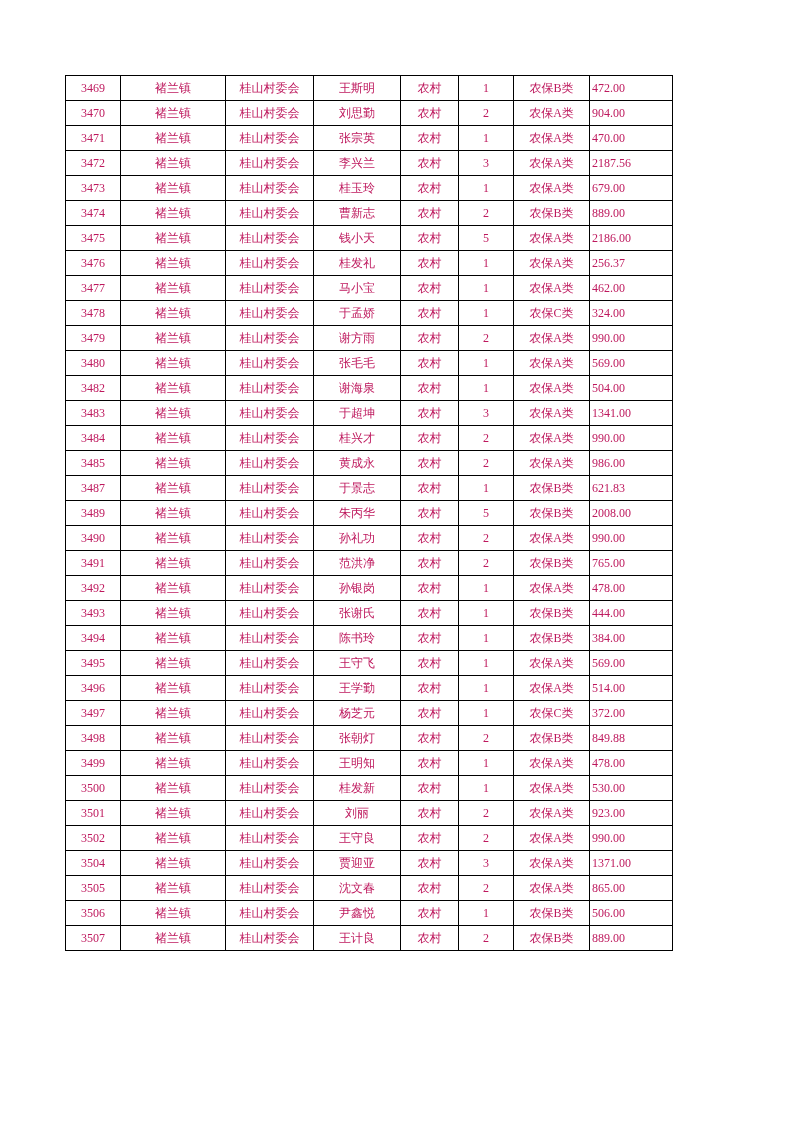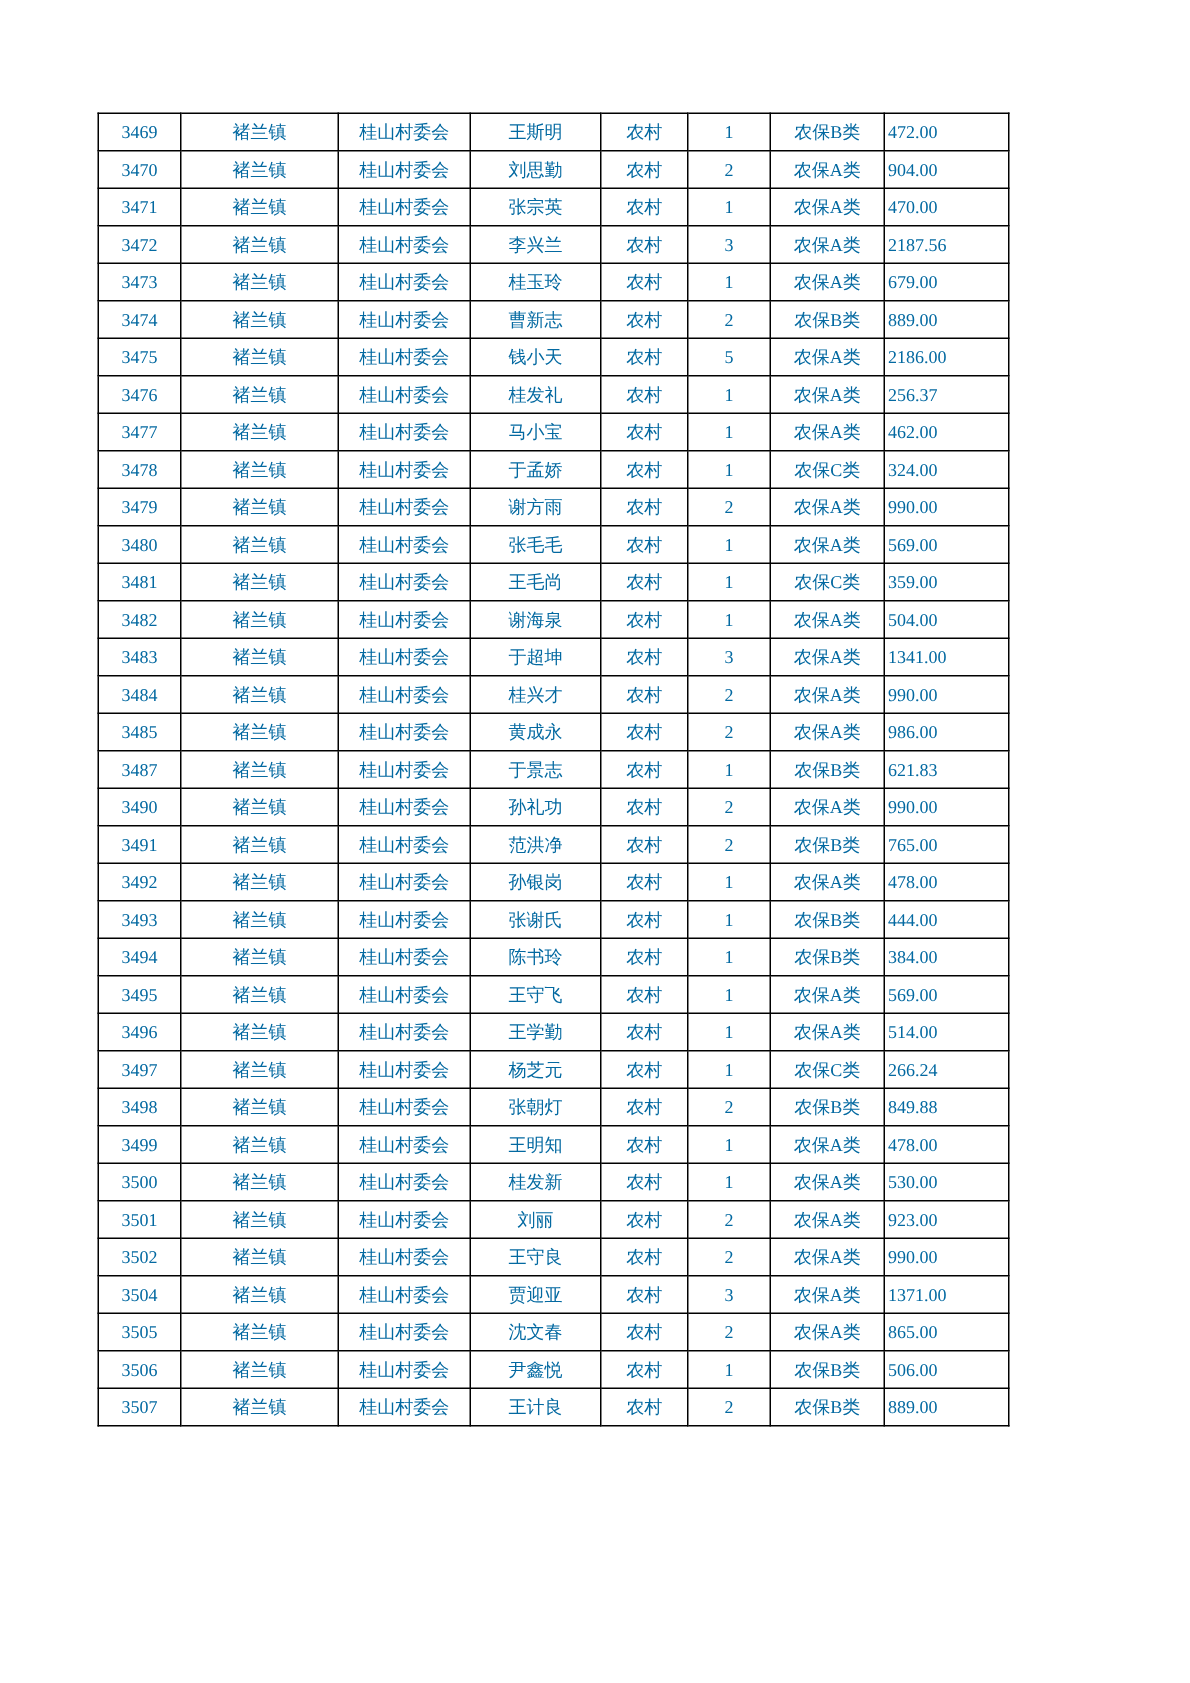--- a/index.html
+++ b/index.html
@@ -6,21 +6,21 @@
     margin: 0;
     padding: 0;
     background: #ffffff;
   }
   .page {
     position: relative;
     width: 793px;
     height: 1122px;
     background: #ffffff;
     font-family: "Liberation Serif", "DejaVu Serif", serif;
-    color: #0369a1;
+    color: #be185d;
     overflow: hidden;
   }
   table.data-table {
     position: absolute;
     left: 65px;
     top: 75px;
     border-collapse: collapse;
     table-layout: fixed;
     width: 607px;
   }
@@ -170,158 +170,158 @@
           <td>3480</td>
           <td>褚兰镇</td>
           <td>桂山村委会</td>
           <td>张毛毛</td>
           <td>农村</td>
           <td>1</td>
           <td>农保A类</td>
           <td class="col-amount">569.00</td>
         </tr>
         <tr>
-          <td>3481</td>
-          <td>褚兰镇</td>
-          <td>桂山村委会</td>
-          <td>王毛尚</td>
+          <td>3482</td>
+          <td>褚兰镇</td>
+          <td>桂山村委会</td>
+          <td>谢海泉</td>
+          <td>农村</td>
+          <td>1</td>
+          <td>农保A类</td>
+          <td class="col-amount">504.00</td>
+        </tr>
+        <tr>
+          <td>3483</td>
+          <td>褚兰镇</td>
+          <td>桂山村委会</td>
+          <td>于超坤</td>
+          <td>农村</td>
+          <td>3</td>
+          <td>农保A类</td>
+          <td class="col-amount">1341.00</td>
+        </tr>
+        <tr>
+          <td>3484</td>
+          <td>褚兰镇</td>
+          <td>桂山村委会</td>
+          <td>桂兴才</td>
+          <td>农村</td>
+          <td>2</td>
+          <td>农保A类</td>
+          <td class="col-amount">990.00</td>
+        </tr>
+        <tr>
+          <td>3485</td>
+          <td>褚兰镇</td>
+          <td>桂山村委会</td>
+          <td>黄成永</td>
+          <td>农村</td>
+          <td>2</td>
+          <td>农保A类</td>
+          <td class="col-amount">986.00</td>
+        </tr>
+        <tr>
+          <td>3487</td>
+          <td>褚兰镇</td>
+          <td>桂山村委会</td>
+          <td>于景志</td>
+          <td>农村</td>
+          <td>1</td>
+          <td>农保B类</td>
+          <td class="col-amount">621.83</td>
+        </tr>
+        <tr>
+          <td>3489</td>
+          <td>褚兰镇</td>
+          <td>桂山村委会</td>
+          <td>朱丙华</td>
+          <td>农村</td>
+          <td>5</td>
+          <td>农保B类</td>
+          <td class="col-amount">2008.00</td>
+        </tr>
+        <tr>
+          <td>3490</td>
+          <td>褚兰镇</td>
+          <td>桂山村委会</td>
+          <td>孙礼功</td>
+          <td>农村</td>
+          <td>2</td>
+          <td>农保A类</td>
+          <td class="col-amount">990.00</td>
+        </tr>
+        <tr>
+          <td>3491</td>
+          <td>褚兰镇</td>
+          <td>桂山村委会</td>
+          <td>范洪净</td>
+          <td>农村</td>
+          <td>2</td>
+          <td>农保B类</td>
+          <td class="col-amount">765.00</td>
+        </tr>
+        <tr>
+          <td>3492</td>
+          <td>褚兰镇</td>
+          <td>桂山村委会</td>
+          <td>孙银岗</td>
+          <td>农村</td>
+          <td>1</td>
+          <td>农保A类</td>
+          <td class="col-amount">478.00</td>
+        </tr>
+        <tr>
+          <td>3493</td>
+          <td>褚兰镇</td>
+          <td>桂山村委会</td>
+          <td>张谢氏</td>
+          <td>农村</td>
+          <td>1</td>
+          <td>农保B类</td>
+          <td class="col-amount">444.00</td>
+        </tr>
+        <tr>
+          <td>3494</td>
+          <td>褚兰镇</td>
+          <td>桂山村委会</td>
+          <td>陈书玲</td>
+          <td>农村</td>
+          <td>1</td>
+          <td>农保B类</td>
+          <td class="col-amount">384.00</td>
+        </tr>
+        <tr>
+          <td>3495</td>
+          <td>褚兰镇</td>
+          <td>桂山村委会</td>
+          <td>王守飞</td>
+          <td>农村</td>
+          <td>1</td>
+          <td>农保A类</td>
+          <td class="col-amount">569.00</td>
+        </tr>
+        <tr>
+          <td>3496</td>
+          <td>褚兰镇</td>
+          <td>桂山村委会</td>
+          <td>王学勤</td>
+          <td>农村</td>
+          <td>1</td>
+          <td>农保A类</td>
+          <td class="col-amount">514.00</td>
+        </tr>
+        <tr>
+          <td>3497</td>
+          <td>褚兰镇</td>
+          <td>桂山村委会</td>
+          <td>杨芝元</td>
           <td>农村</td>
           <td>1</td>
           <td>农保C类</td>
-          <td class="col-amount">359.00</td>
-        </tr>
-        <tr>
-          <td>3482</td>
-          <td>褚兰镇</td>
-          <td>桂山村委会</td>
-          <td>谢海泉</td>
-          <td>农村</td>
-          <td>1</td>
-          <td>农保A类</td>
-          <td class="col-amount">504.00</td>
-        </tr>
-        <tr>
-          <td>3483</td>
-          <td>褚兰镇</td>
-          <td>桂山村委会</td>
-          <td>于超坤</td>
-          <td>农村</td>
-          <td>3</td>
-          <td>农保A类</td>
-          <td class="col-amount">1341.00</td>
-        </tr>
-        <tr>
-          <td>3484</td>
-          <td>褚兰镇</td>
-          <td>桂山村委会</td>
-          <td>桂兴才</td>
-          <td>农村</td>
-          <td>2</td>
-          <td>农保A类</td>
-          <td class="col-amount">990.00</td>
-        </tr>
-        <tr>
-          <td>3485</td>
-          <td>褚兰镇</td>
-          <td>桂山村委会</td>
-          <td>黄成永</td>
-          <td>农村</td>
-          <td>2</td>
-          <td>农保A类</td>
-          <td class="col-amount">986.00</td>
-        </tr>
-        <tr>
-          <td>3487</td>
-          <td>褚兰镇</td>
-          <td>桂山村委会</td>
-          <td>于景志</td>
-          <td>农村</td>
-          <td>1</td>
-          <td>农保B类</td>
-          <td class="col-amount">621.83</td>
-        </tr>
-        <tr>
-          <td>3490</td>
-          <td>褚兰镇</td>
-          <td>桂山村委会</td>
-          <td>孙礼功</td>
-          <td>农村</td>
-          <td>2</td>
-          <td>农保A类</td>
-          <td class="col-amount">990.00</td>
-        </tr>
-        <tr>
-          <td>3491</td>
-          <td>褚兰镇</td>
-          <td>桂山村委会</td>
-          <td>范洪净</td>
-          <td>农村</td>
-          <td>2</td>
-          <td>农保B类</td>
-          <td class="col-amount">765.00</td>
-        </tr>
-        <tr>
-          <td>3492</td>
-          <td>褚兰镇</td>
-          <td>桂山村委会</td>
-          <td>孙银岗</td>
-          <td>农村</td>
-          <td>1</td>
-          <td>农保A类</td>
-          <td class="col-amount">478.00</td>
-        </tr>
-        <tr>
-          <td>3493</td>
-          <td>褚兰镇</td>
-          <td>桂山村委会</td>
-          <td>张谢氏</td>
-          <td>农村</td>
-          <td>1</td>
-          <td>农保B类</td>
-          <td class="col-amount">444.00</td>
-        </tr>
-        <tr>
-          <td>3494</td>
-          <td>褚兰镇</td>
-          <td>桂山村委会</td>
-          <td>陈书玲</td>
-          <td>农村</td>
-          <td>1</td>
-          <td>农保B类</td>
-          <td class="col-amount">384.00</td>
-        </tr>
-        <tr>
-          <td>3495</td>
-          <td>褚兰镇</td>
-          <td>桂山村委会</td>
-          <td>王守飞</td>
-          <td>农村</td>
-          <td>1</td>
-          <td>农保A类</td>
-          <td class="col-amount">569.00</td>
-        </tr>
-        <tr>
-          <td>3496</td>
-          <td>褚兰镇</td>
-          <td>桂山村委会</td>
-          <td>王学勤</td>
-          <td>农村</td>
-          <td>1</td>
-          <td>农保A类</td>
-          <td class="col-amount">514.00</td>
-        </tr>
-        <tr>
-          <td>3497</td>
-          <td>褚兰镇</td>
-          <td>桂山村委会</td>
-          <td>杨芝元</td>
-          <td>农村</td>
-          <td>1</td>
-          <td>农保C类</td>
-          <td class="col-amount">266.24</td>
+          <td class="col-amount">372.00</td>
         </tr>
         <tr>
           <td>3498</td>
           <td>褚兰镇</td>
           <td>桂山村委会</td>
           <td>张朝灯</td>
           <td>农村</td>
           <td>2</td>
           <td>农保B类</td>
           <td class="col-amount">849.88</td>

